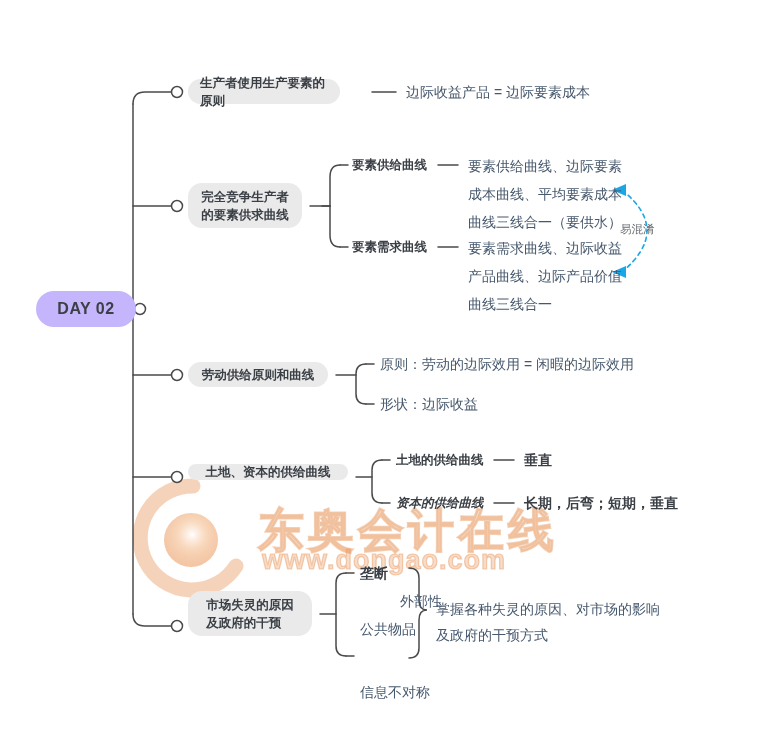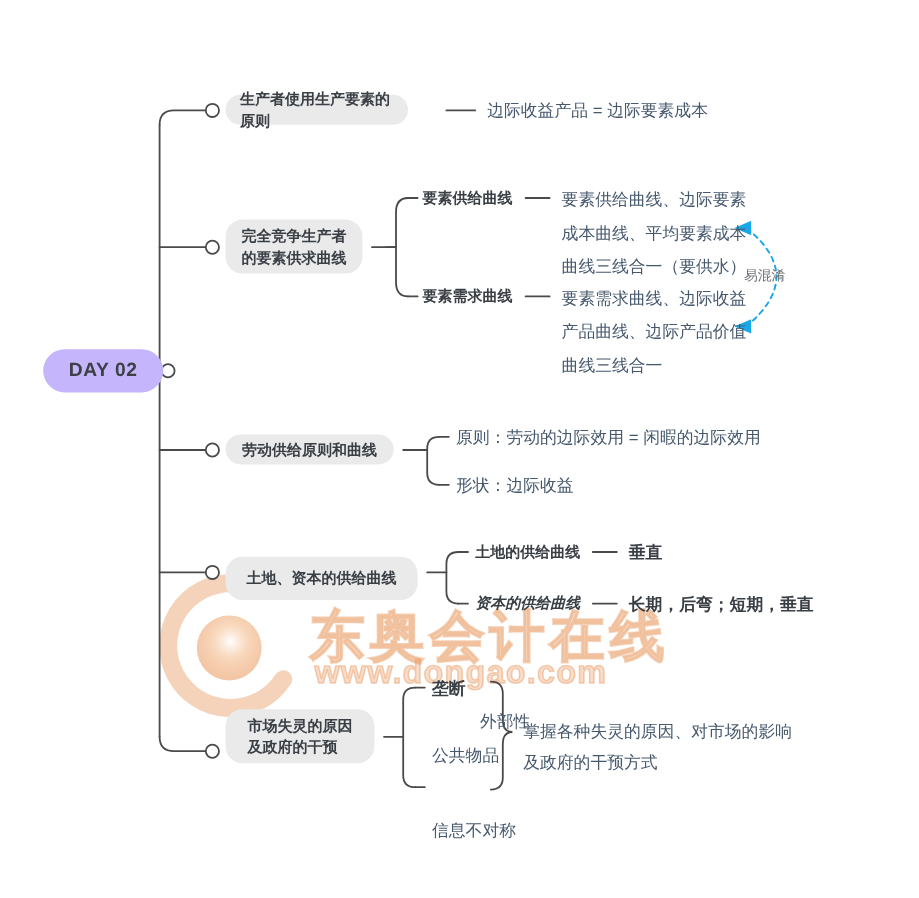--- a/index.html
+++ b/index.html
@@ -89,21 +89,21 @@
     color: #3a3f45;
     border-radius: 14px;
     font-size: 12.5px;
     font-weight: bold;
     line-height: 18px;
     padding: 0 12px;
   }
   #topic-1 { left: 188px; top: 79px;  width: 152px; height: 25px; }
   #topic-2 { left: 188px; top: 183px; width: 114px; height: 45px; }
   #topic-3 { left: 188px; top: 362px; width: 140px; height: 25px; }
-  #topic-4 { left: 188px; top: 464px; width: 160px; height: 36px; }
+  #topic-4 { left: 188px; top: 464px; width: 160px; height: 16px; }
   #topic-5 { left: 188px; top: 591px; width: 124px; height: 45px; }
 
   
   .sub {
     position: absolute;
     z-index: 3;
     font-size: 12.5px;
     font-weight: bold;
     color: #3a3f45;
     white-space: nowrap;

